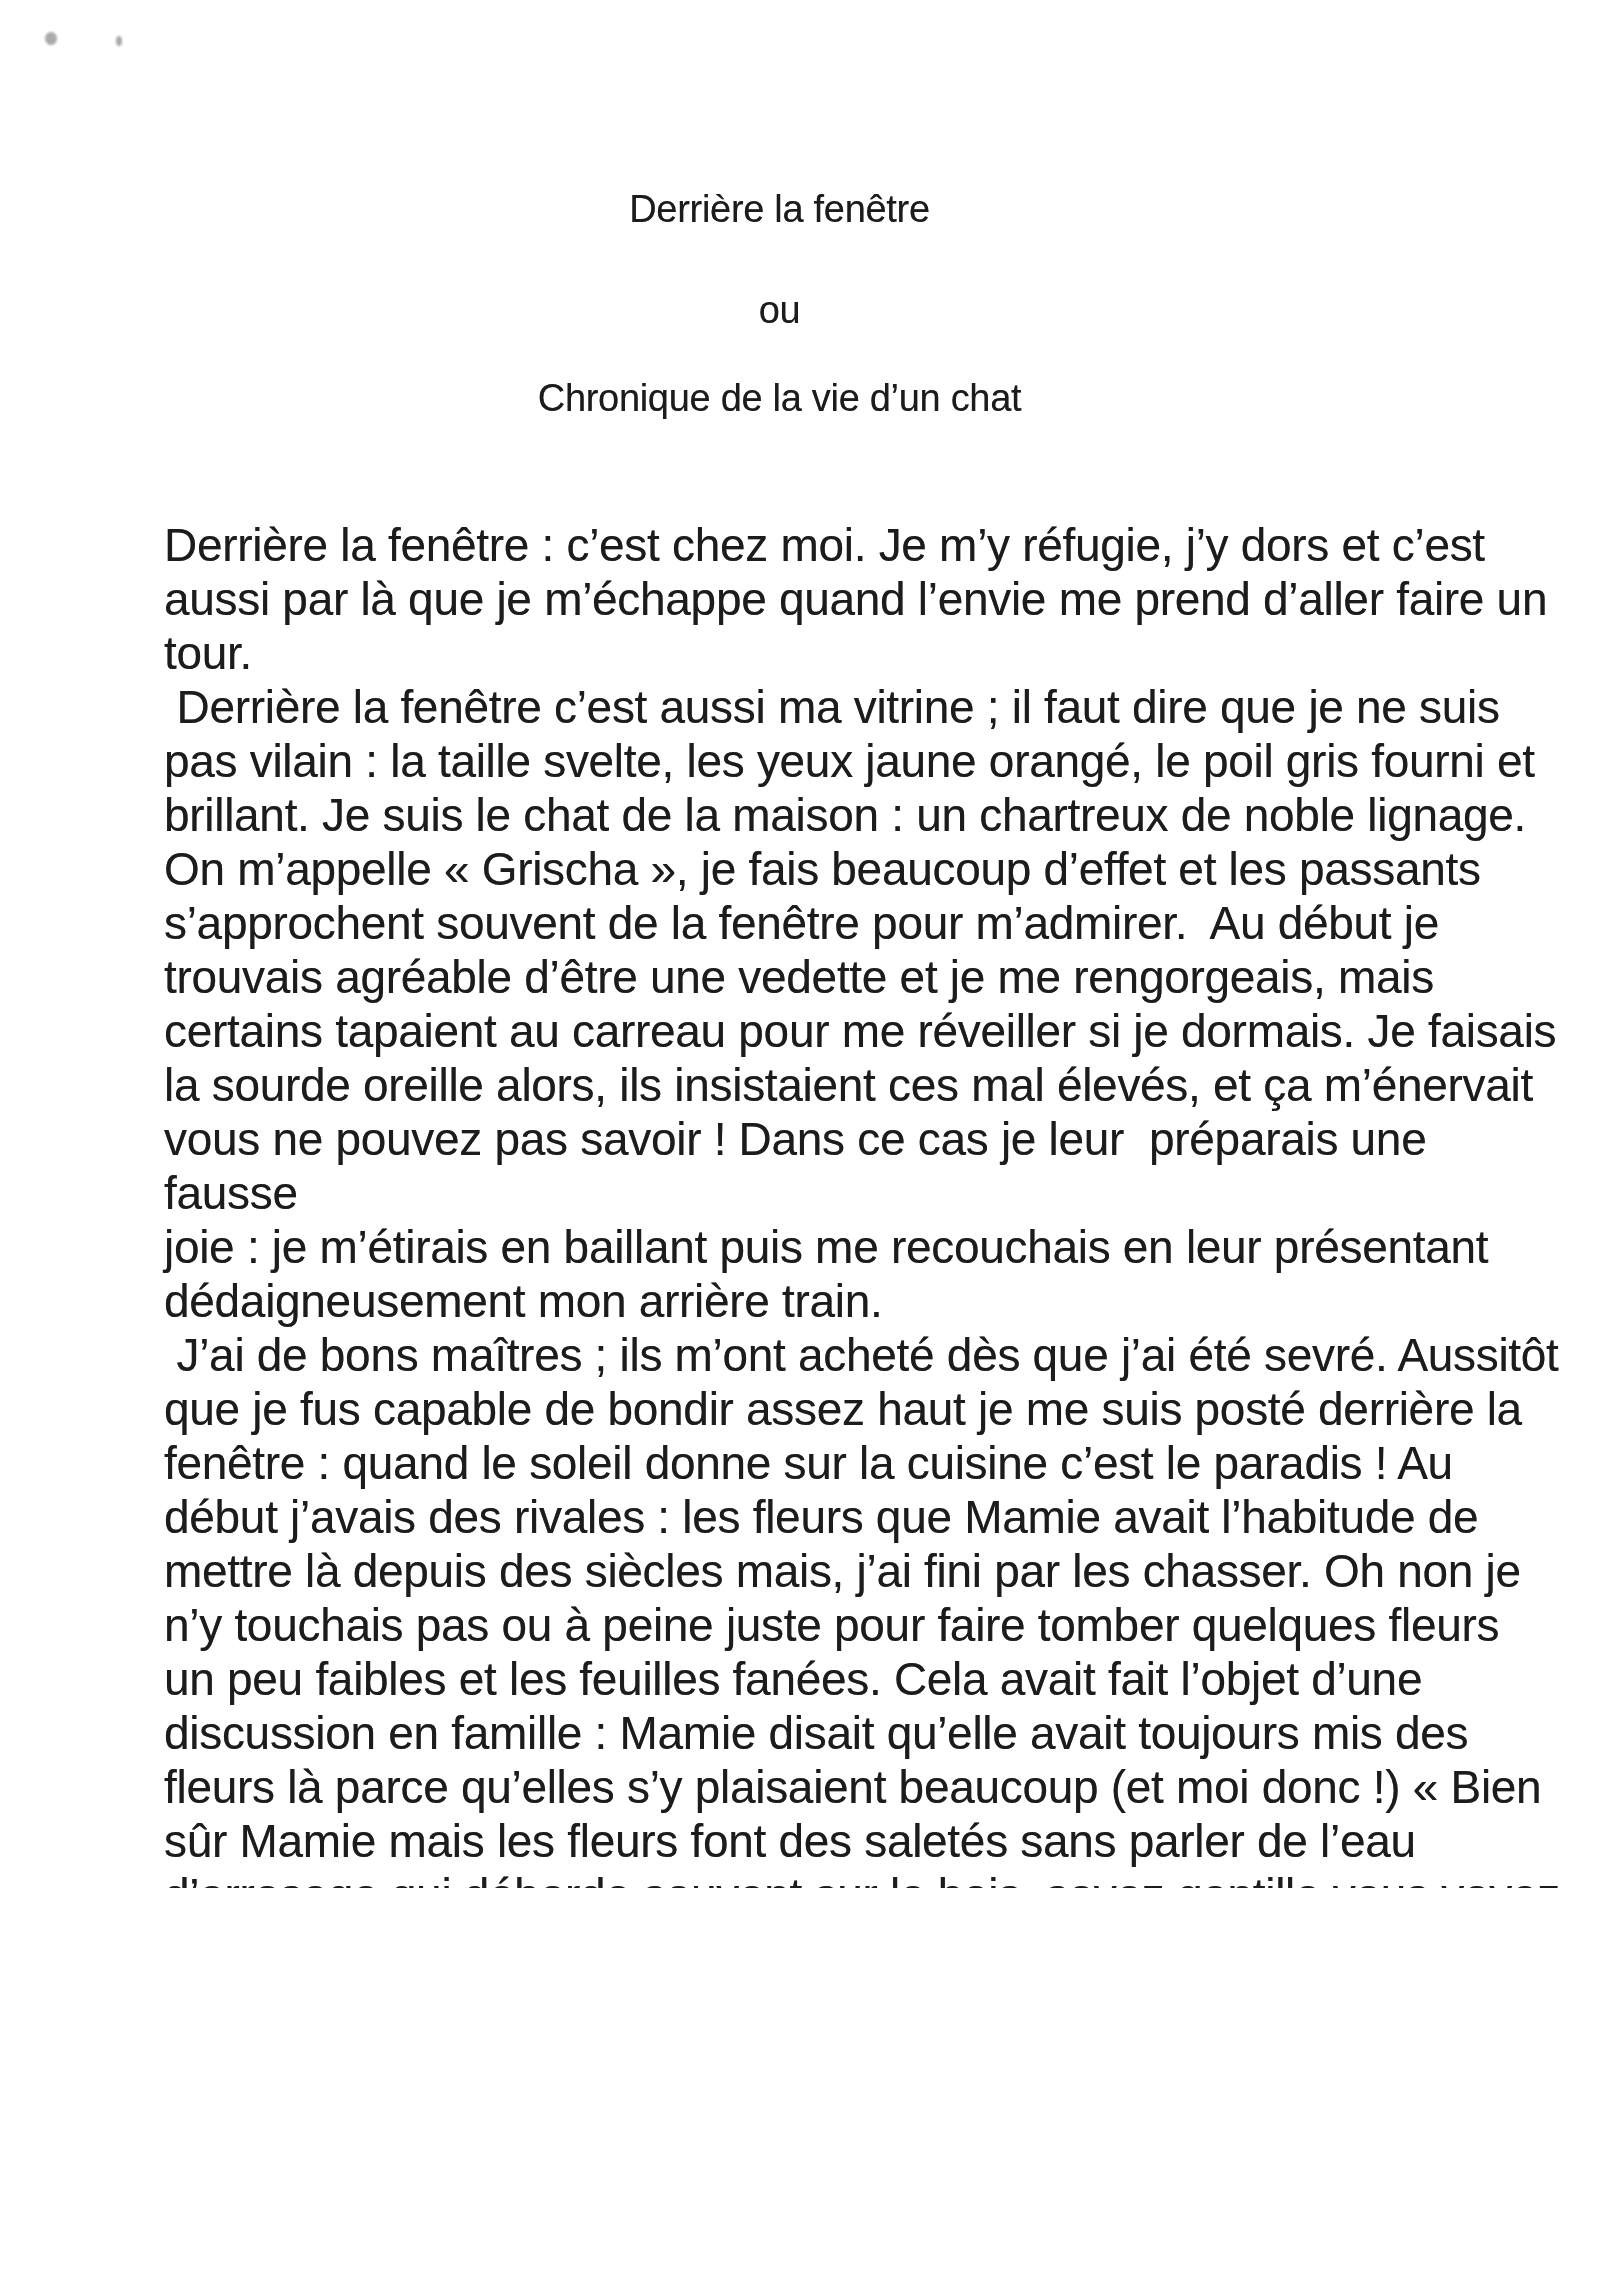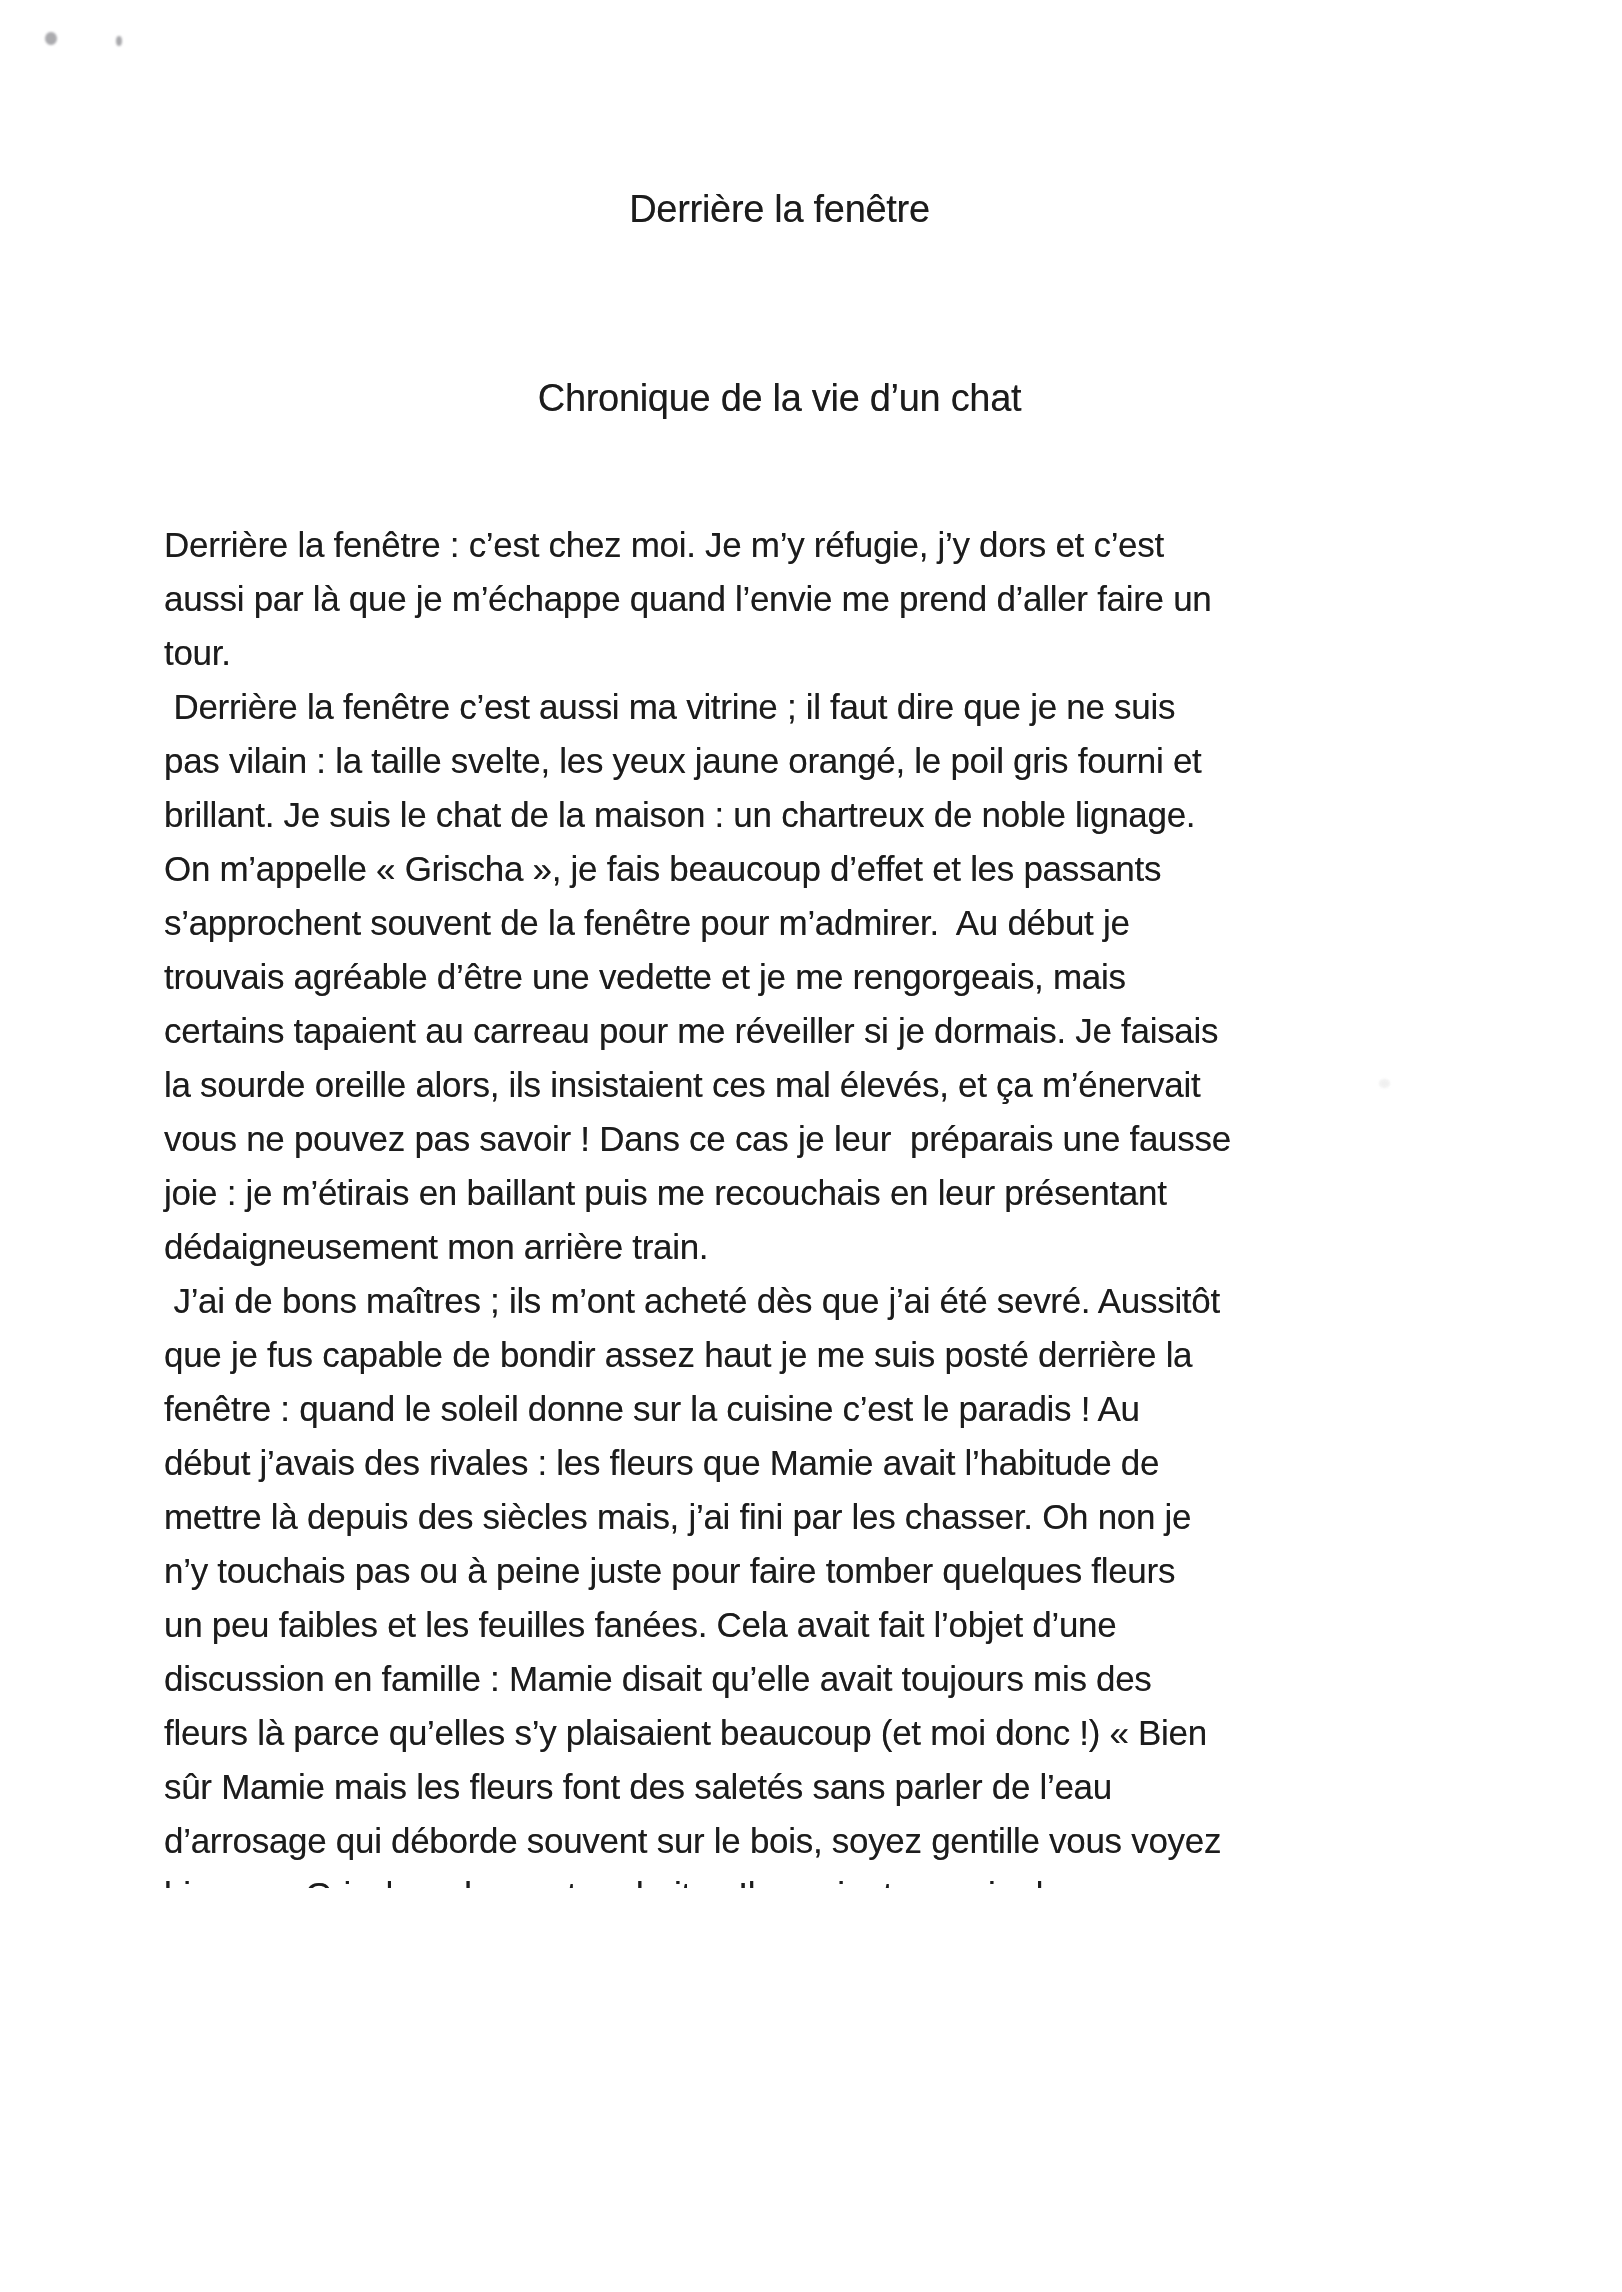--- a/index.html
+++ b/index.html
@@ -40,21 +40,21 @@
   }
   .title-1 { top: 184px; }
   .title-2 { top: 285px; }
   .title-3 { top: 373px; }
 
   .body-text {
     position: absolute;
     left: 164px;
     top: 518px;
     width: 1397px;
-    font-size: 35px;
+    font-size: 46px;
     line-height: 54px;
     letter-spacing: -0.3px;
     text-shadow: 0 0 0.5px rgba(10,10,10,0.5);
   }
   .para {
     margin: 0;
     white-space: pre-wrap;
   }
   .page-number {
     position: absolute;
@@ -72,20 +72,21 @@
 
 <div class="page">
 
   <span class="speck speck-1"></span>
   <span class="speck speck-2"></span>
   <span class="speck speck-3"></span>
   <span class="speck speck-4"></span>
 
   <div class="title-line title-1">Derrière la fenêtre</div>
 
+  <div class="title-line title-2">ou</div>
 
   <div class="title-line title-3">Chronique de la vie d’un chat</div>
 
   <div class="body-text">
     <p class="para">Derrière la fenêtre : c’est chez moi. Je m’y réfugie, j’y dors et c’est
 aussi par là que je m’échappe quand l’envie me prend d’aller faire un
 tour.</p>
     <p class="para"> Derrière la fenêtre c’est aussi ma vitrine ; il faut dire que je ne suis
 pas vilain : la taille svelte, les yeux jaune orangé, le poil gris fourni et
 brillant. Je suis le chat de la maison : un chartreux de noble lignage.

